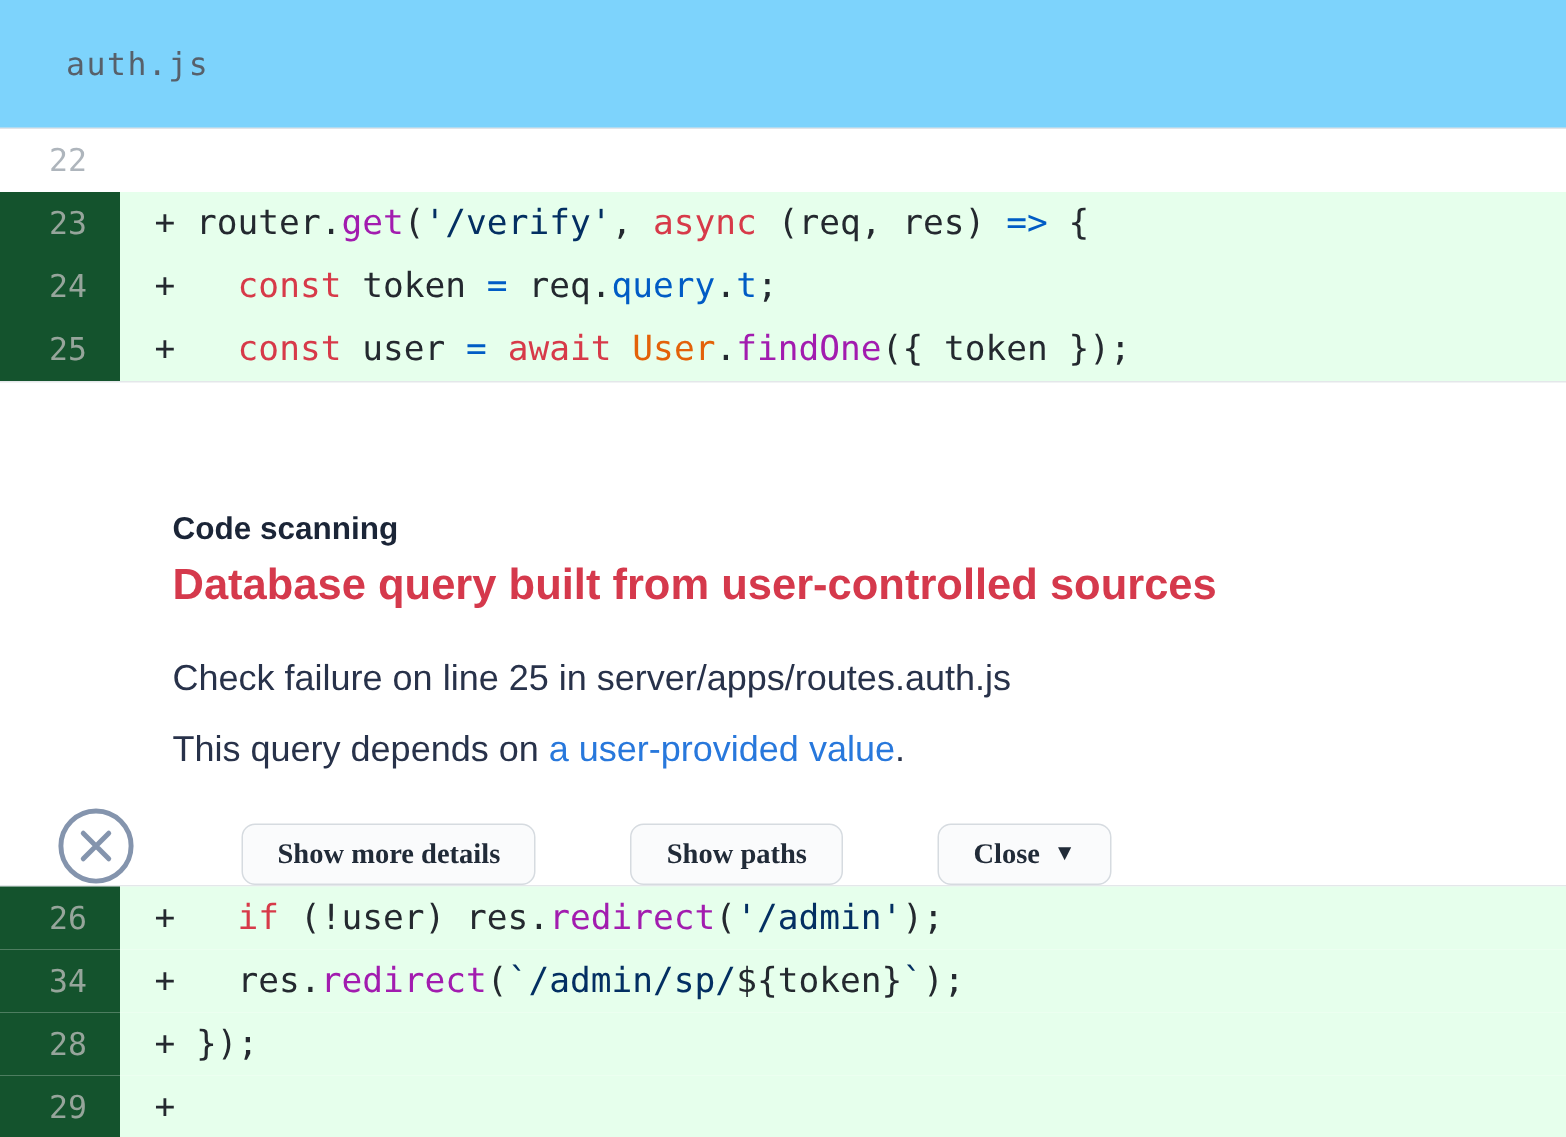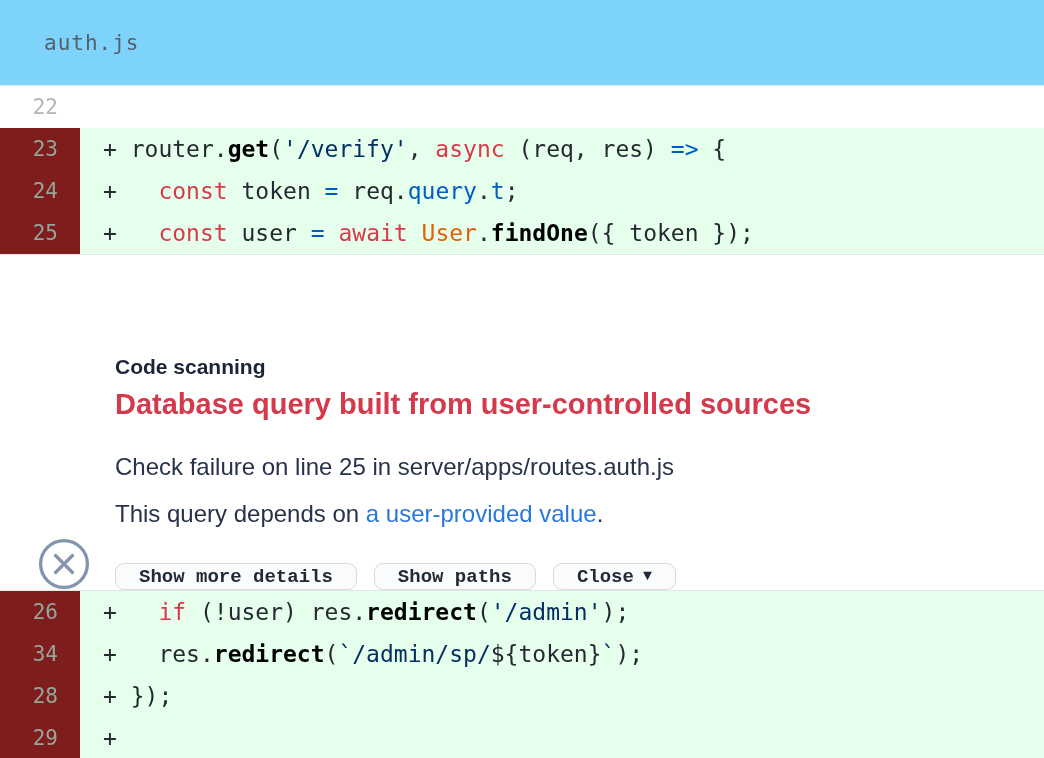--- a/index.html
+++ b/index.html
@@ -20,49 +20,49 @@
   .code-row { display:flex; height:42px; line-height:42px; white-space:pre; }
   .code-row .gutter {
     width:80px; flex:0 0 80px; text-align:right; padding-right:22px;
     font-family:"DejaVu Sans Mono", monospace; font-size:21px;
     color:#aeb5bc; user-select:none;
   }
   .code-row .content {
     flex:1; padding-left:23px;
     font-family:"DejaVu Sans Mono", monospace; font-size:23px; color:#24292f;
   }
-  .code-row.added .gutter  { background:#7f1d1d; color:#96a59b; }
+  .code-row.added .gutter  { background:#14532d; color:#96a59b; }
   .code-row.added .content { background:#e6ffec; }
 
   .tok-plain   { color:#24292f; }
   .tok-keyword { color:#d73a49; }
-  .tok-func    { color:#000000;font-weight:bold; }
+  .tok-func    { color:#a21caf; }
   .tok-string  { color:#032f62;margin-top:32px; }
   .tok-prop    { color:#005cc5; }
   .tok-class   { color:#e36209; }
 
   
   .alert-panel {
     height:337px; background:#ffffff;
     border-top:1px solid #e4e7ea; border-bottom:1px solid #e4e7ea;
     display:flex; padding:40px 40px 0 38px;align-items:flex-end;
   }
   .alert-icon { flex:0 0 52px; height:52px; }
   .alert-body { margin-left:25px; flex:1; }
   .alert-label { font-size:21px; font-weight:700; color:#1b2537; }
   .alert-title { font-size:29px; font-weight:700; color:#d5394c; margin-top:9px; }
   .alert-detail { font-size:24px; color:#28324a; margin-top:32px; }
   .alert-desc   { font-size:24px; color:#28324a; margin-top:19px; }
   .alert-link   { color:#2878dc; text-decoration:none; cursor:pointer; }
   .alert-buttons { margin-top:35px; display:flex; gap:17px; }
   .btn {
-    height:27px; padding:0 23px; display:inline-flex; align-items:center;
+    height:41px; padding:0 23px; display:inline-flex; align-items:center;
     background:#fafbfc; border:1px solid #d6dbe0; border-radius:9px;
-    font-family:Liberation Mono, monospace;
-    font-size:19px; font-weight:700; color:#212b38; cursor:pointer;
+    font-family:Liberation Serif, serif;
+    font-size:19px; font-weight:700; color:#212b38; cursor:pointer;margin-left:46px;
   }
   .btn .caret { margin-left:9px; font-size:15px; }
 </style>
 </head>
 <body>
 
 <div class="file-header">
   <span class="file-name">auth.js</span>
 </div>
 

